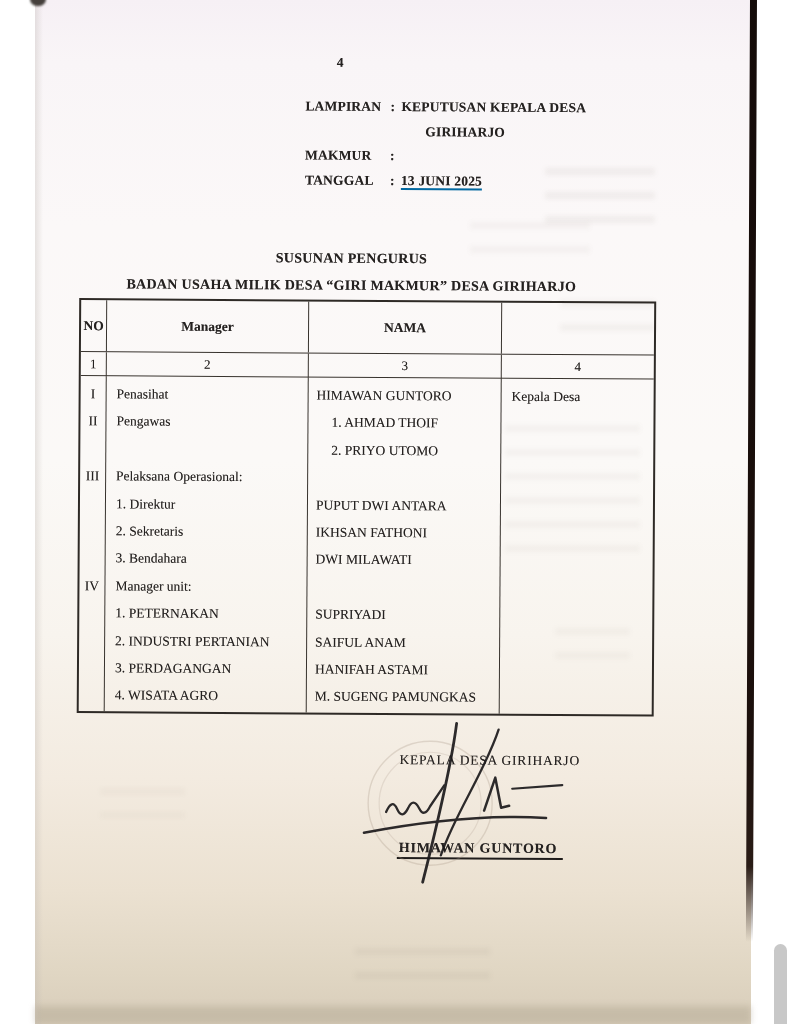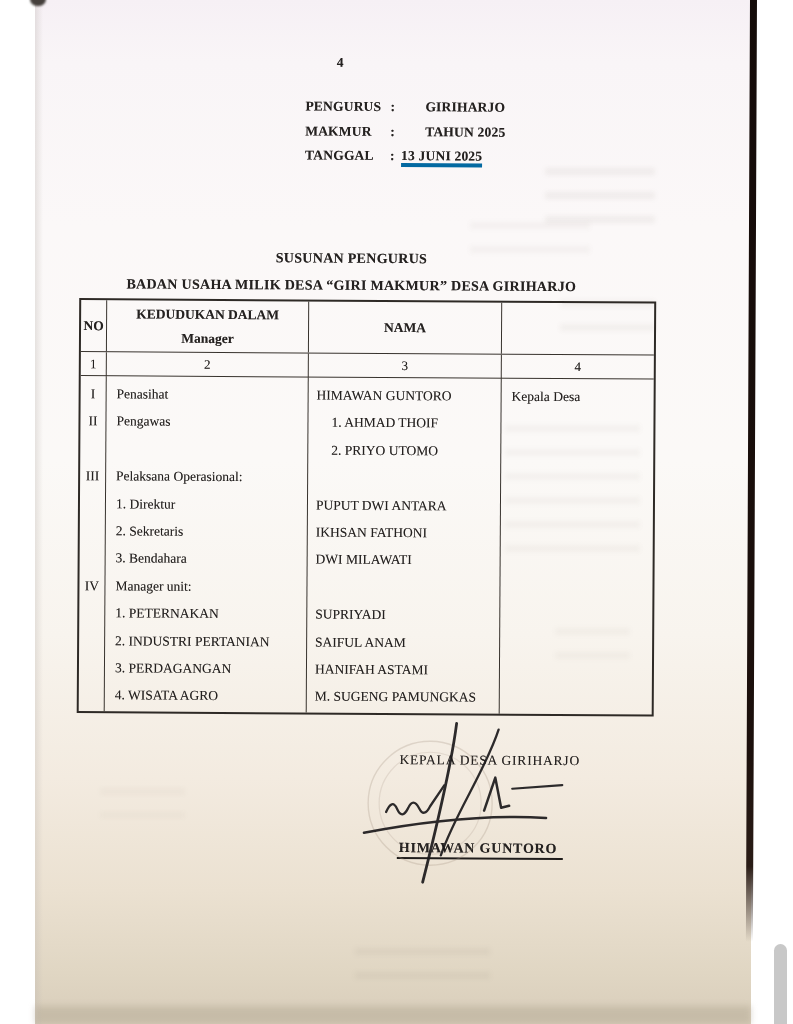--- a/index.html
+++ b/index.html
@@ -36,21 +36,21 @@
 
   .pagenum{position:absolute;left:300px;top:55px;width:75px;text-align:center;
     font-weight:700;font-size:13.5px;}
 
   .hdr{position:absolute;left:303px;top:95px;font-weight:700;font-size:13.5px;
     letter-spacing:.2px;line-height:24.6px;}
   .hdr-row{display:flex;align-items:flex-start;}
   .hdr-label{width:85px;flex:none;}
   .hdr-colon{width:11px;flex:none;text-align:left;}
   .hdr-lines .l2{margin-left:24px;}
-  .u-date{border-bottom:4px solid #0369a1;padding-bottom:0px;}
+  .u-date{border-bottom:2px solid #0369a1;padding-bottom:0px;}
 
   .title-wrap{position:absolute;left:55px;top:245px;width:590px;text-align:center;
     font-weight:700;font-size:14px;letter-spacing:.3px;line-height:27px;}
 
   
   .orgtable{position:absolute;left:78px;top:300px;width:577px;height:415px;
     border:2px solid #2e2a26;display:flex;flex-direction:column;font-size:13.5px;}
   .t-head,.t-nums,.t-body{display:grid;grid-template-columns:26px 202px 193px 1fr;}
   .t-head{height:52px;border-bottom:1.4px solid #38332e;font-weight:700;}
   .t-nums{height:24px;border-bottom:1.4px solid #38332e;font-size:13px;}
@@ -89,52 +89,51 @@
   <div class="smudge" style="left:555px;top:628px;width:75px;height:40px;opacity:.35;"></div>
   <div class="smudge" style="left:355px;top:948px;width:135px;height:42px;opacity:.5;"></div>
   <div class="smudge" style="left:100px;top:788px;width:85px;height:30px;opacity:.3;"></div>
 
   <div class="content">
 
     <div class="pagenum">4</div>
 
     <div class="hdr">
       <div class="hdr-row">
-        <div class="hdr-label">PENGURUS</div>
+        <div class="hdr-label">LAMPIRAN</div>
         <div class="hdr-colon">:</div>
         <div class="hdr-lines">
+          <div class="l1">KEPUTUSAN KEPALA DESA</div>
           <div class="l2">GIRIHARJO</div>
         </div>
       </div>
       <div class="hdr-row">
         <div class="hdr-label">MAKMUR</div>
         <div class="hdr-colon">:</div>
         <div class="hdr-lines">
-          <div class="l2">TAHUN 2025</div>
         </div>
       </div>
       <div class="hdr-row">
         <div class="hdr-label">TANGGAL</div>
         <div class="hdr-colon">:</div>
         <div class="hdr-lines">
           <div class="l1"><span class="u-date">13 JUNI 2025</span></div>
         </div>
       </div>
     </div>
 
     <div class="title-wrap">
       <div>SUSUNAN PENGURUS</div>
       <div>BADAN USAHA MILIK DESA “GIRI MAKMUR” DESA GIRIHARJO</div>
     </div>
 
     <div class="orgtable">
       <div class="t-head">
         <div class="cb">NO</div>
         <div class="cb">
-          <div>KEDUDUKAN DALAM</div>
           <div>Manager</div>
         </div>
         <div class="cb">NAMA</div>
       </div>
       <div class="t-nums">
         <div class="cb">1</div>
         <div class="cb">2</div>
         <div class="cb">3</div>
         <div>4</div>
       </div>

